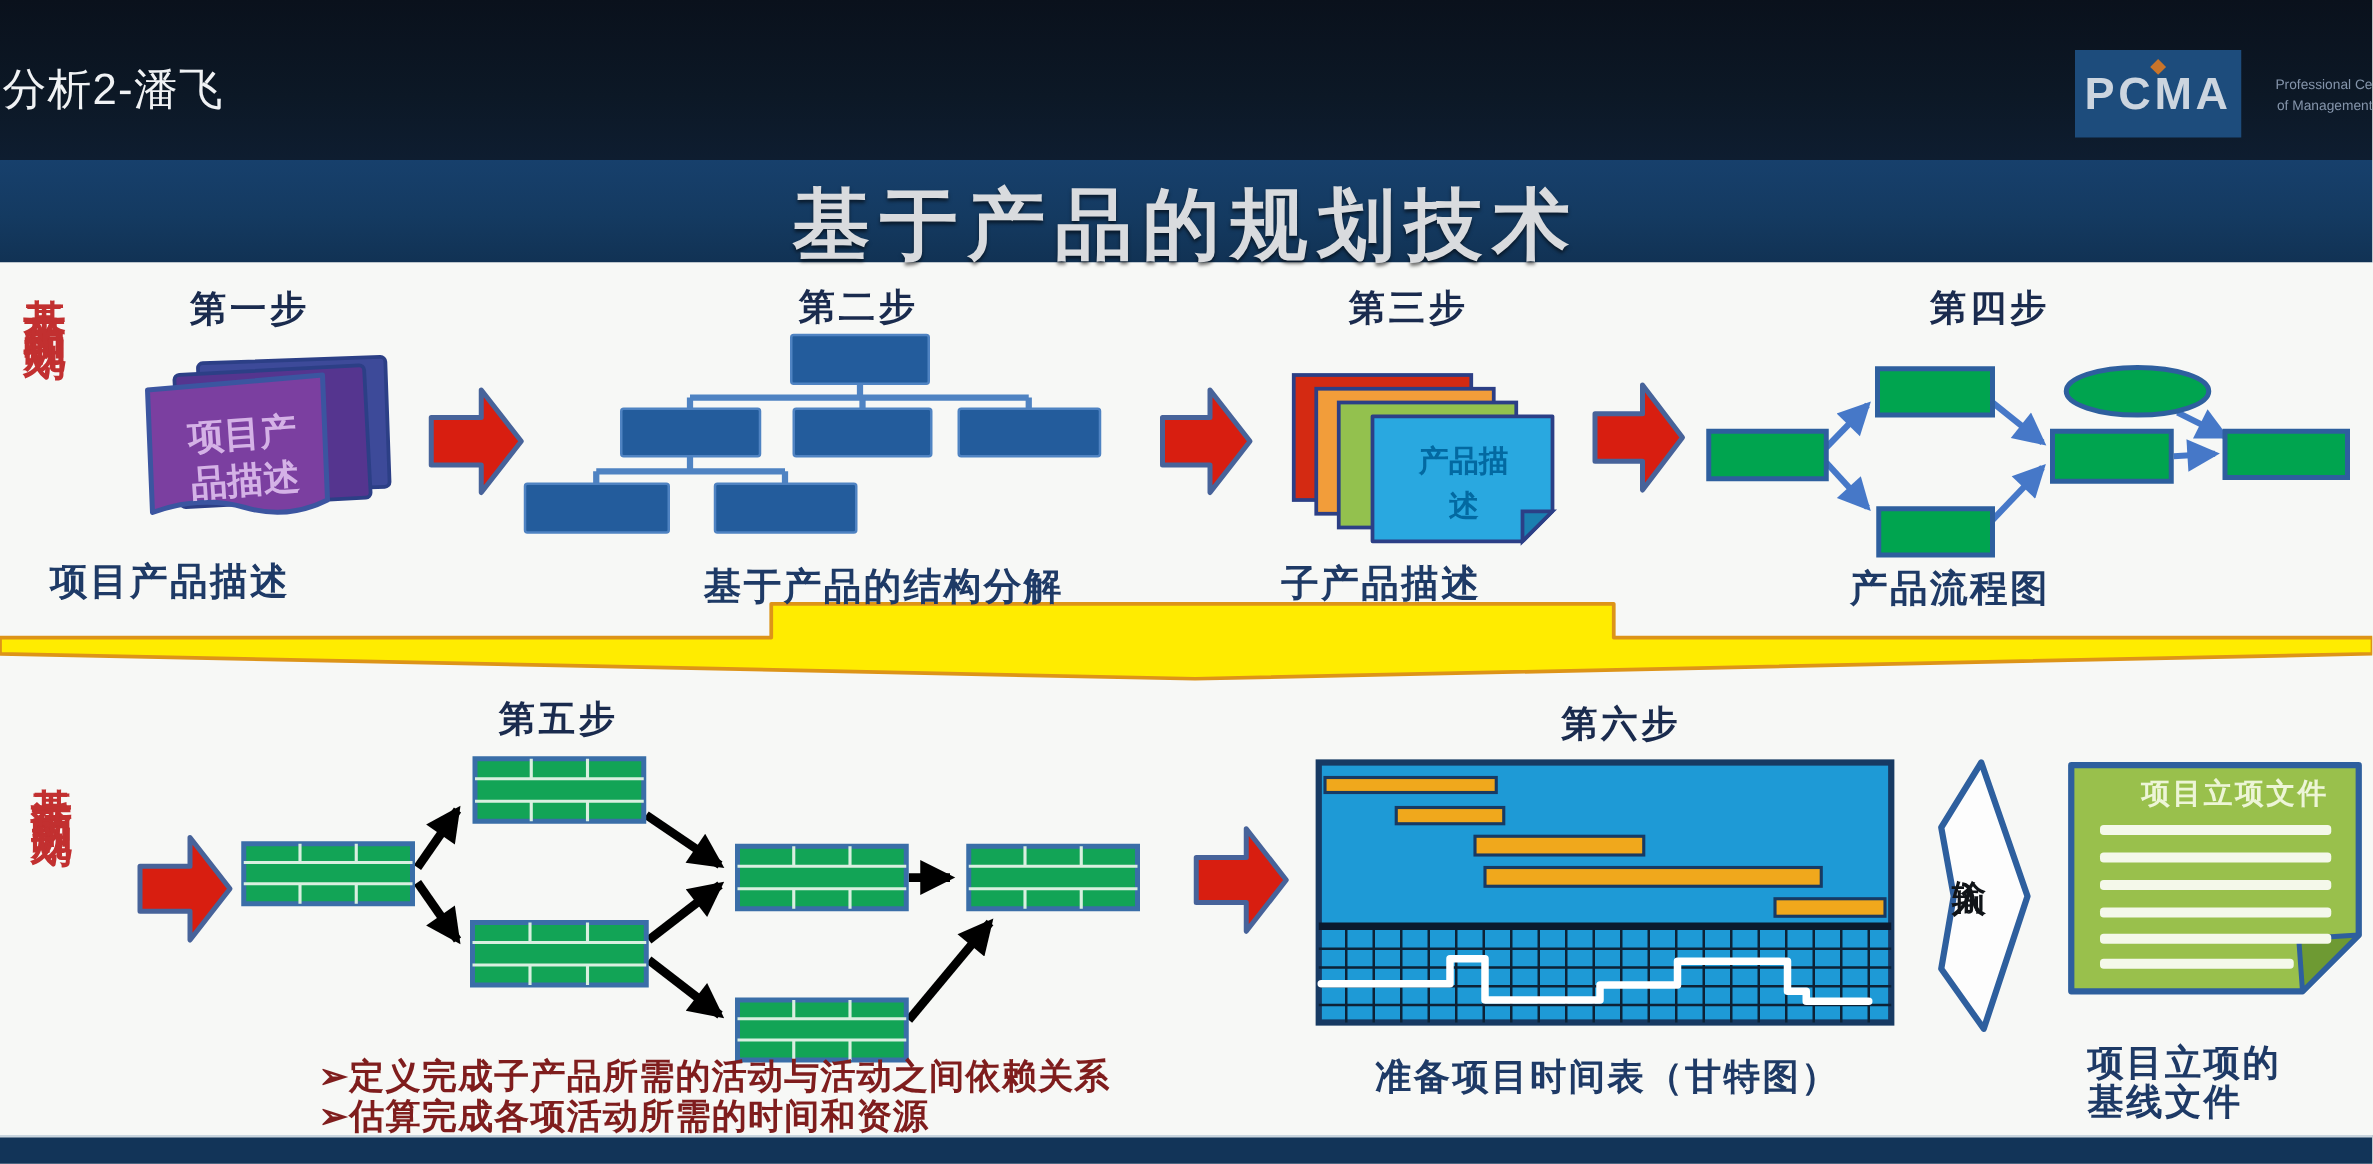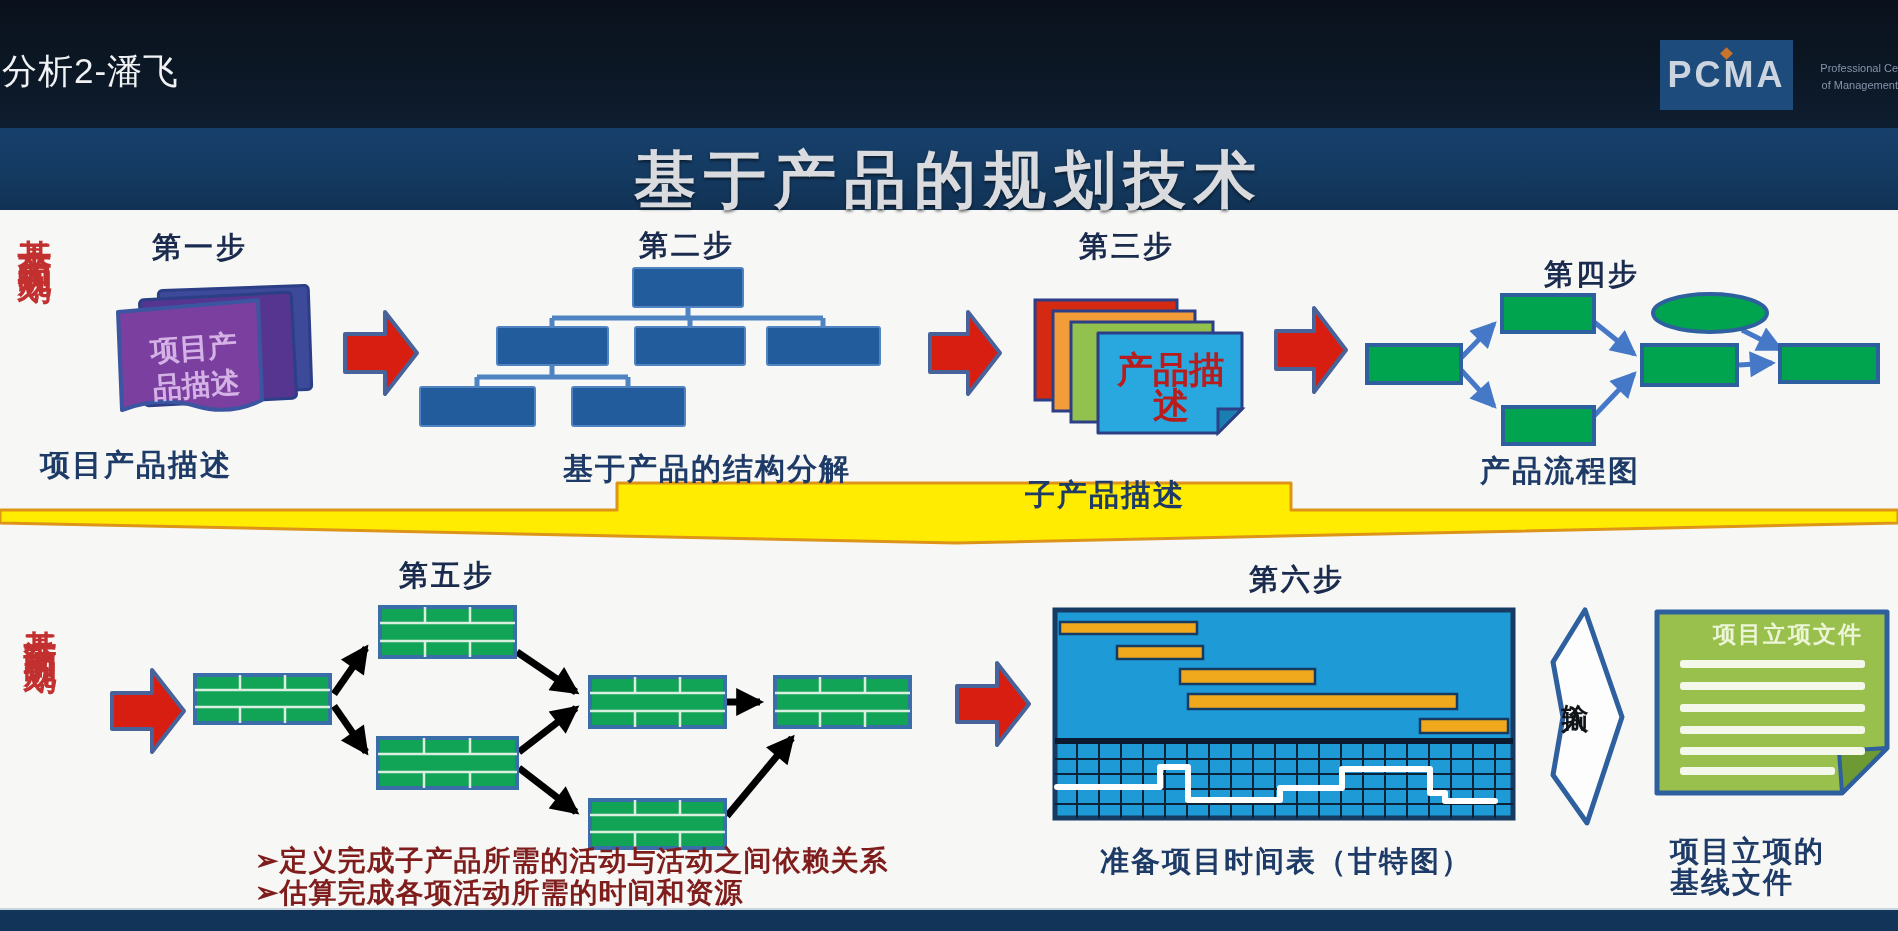--- a/index.html
+++ b/index.html
@@ -26,21 +26,21 @@
 
   
   .cjk{font-family:"Liberation Serif", serif;}
   .side-label{color:#c23030;font-weight:bold;font-size:34px;
     writing-mode:vertical-rl;text-orientation:upright;letter-spacing:5px;line-height:40px;}
   .step-label{width:130px;text-align:center;color:#1a2b4e;font-size:29px;font-weight:bold;letter-spacing:3px;}
   .caption{color:#1e3a66;font-size:30px;font-weight:bold;text-align:left;letter-spacing:2px;white-space:pre-line;}
   .bullet{color:#7f1d1d;font-size:28px;font-weight:bold;letter-spacing:1px;}
   .figure-text{white-space:pre-line;text-align:center;font-weight:bold;}
   .purple-card-text{left:126px;top:330px;width:138px;color:#d4b2e6;font-size:29px;line-height:37px;transform:rotate(-4deg);}
-  .blue-card-text{left:1103px;top:352px;width:136px;color:#b91c1c;font-size:36px;line-height:36px;}
+  .blue-card-text{left:1103px;top:352px;width:136px;color:#0369a1;font-size:24px;line-height:36px;}
   .doc-title{left:1659px;top:619px;width:258px;text-align:center;color:#edf5d7;font-size:23px;font-weight:bold;letter-spacing:2px;}
   .input-label{left:1560px;top:682px;color:#101418;font-size:27px;font-weight:bold;
     writing-mode:vertical-rl;text-orientation:upright;line-height:30px;}
   .out-caption{left:1670px;top:836px;width:222px;font-size:29px;line-height:31px;}
   svg{display:block;}
 </style>
 </head>
 <body>
 
 <div class="abs band-top"></div>
@@ -207,33 +207,33 @@
     </g>
   </g>
 </svg>
 
 <div class="abs side-label cjk" style="left:14px;top:212px;height:280px;">基于产品的规划</div>
 <div class="abs side-label cjk" style="left:20px;top:604px;height:230px;font-size:33px;">基于活动的规划</div>
 
 <div class="abs step-label cjk" style="left:135px;top:228px;">第一步</div>
 <div class="abs step-label cjk" style="left:622px;top:226px;">第二步</div>
 <div class="abs step-label cjk" style="left:1062px;top:227px;">第三步</div>
-<div class="abs step-label cjk" style="left:1527px;top:227px;margin-top:28px;">第四步</div>
+<div class="abs step-label cjk" style="left:1527px;top:227px;">第四步</div>
 <div class="abs step-label cjk" style="left:382px;top:556px;">第五步</div>
 <div class="abs step-label cjk" style="left:1232px;top:560px;">第六步</div>
 
 <div class="abs figure-text purple-card-text cjk">项目产
 品描述</div>
 <div class="abs figure-text blue-card-text cjk">产品描
 述</div>
 <div class="abs doc-title cjk">项目立项文件</div>
 <div class="abs input-label cjk">输入</div>
 
 <div class="abs caption cjk" style="left:40px;top:445px;width:260px;">项目产品描述</div>
 <div class="abs caption cjk" style="left:563px;top:449px;width:320px;">基于产品的结构分解</div>
-<div class="abs caption cjk" style="left:1025px;top:447px;width:240px;margin-top:28px;">子产品描述</div>
+<div class="abs caption cjk" style="left:1025px;top:447px;width:240px;">子产品描述</div>
 <div class="abs caption cjk" style="left:1480px;top:451px;width:240px;">产品流程图</div>
 <div class="abs caption cjk" style="left:1100px;top:842px;width:400px;font-size:29px;">准备项目时间表（甘特图）</div>
 <div class="abs caption cjk out-caption">项目立项的
 基线文件</div>
 
 <div class="abs bullet cjk" style="left:255px;top:842px;">➢定义完成子产品所需的活动与活动之间依赖关系</div>
 <div class="abs bullet cjk" style="left:255px;top:874px;">➢估算完成各项活动所需的时间和资源</div>
 
 </body></html>

